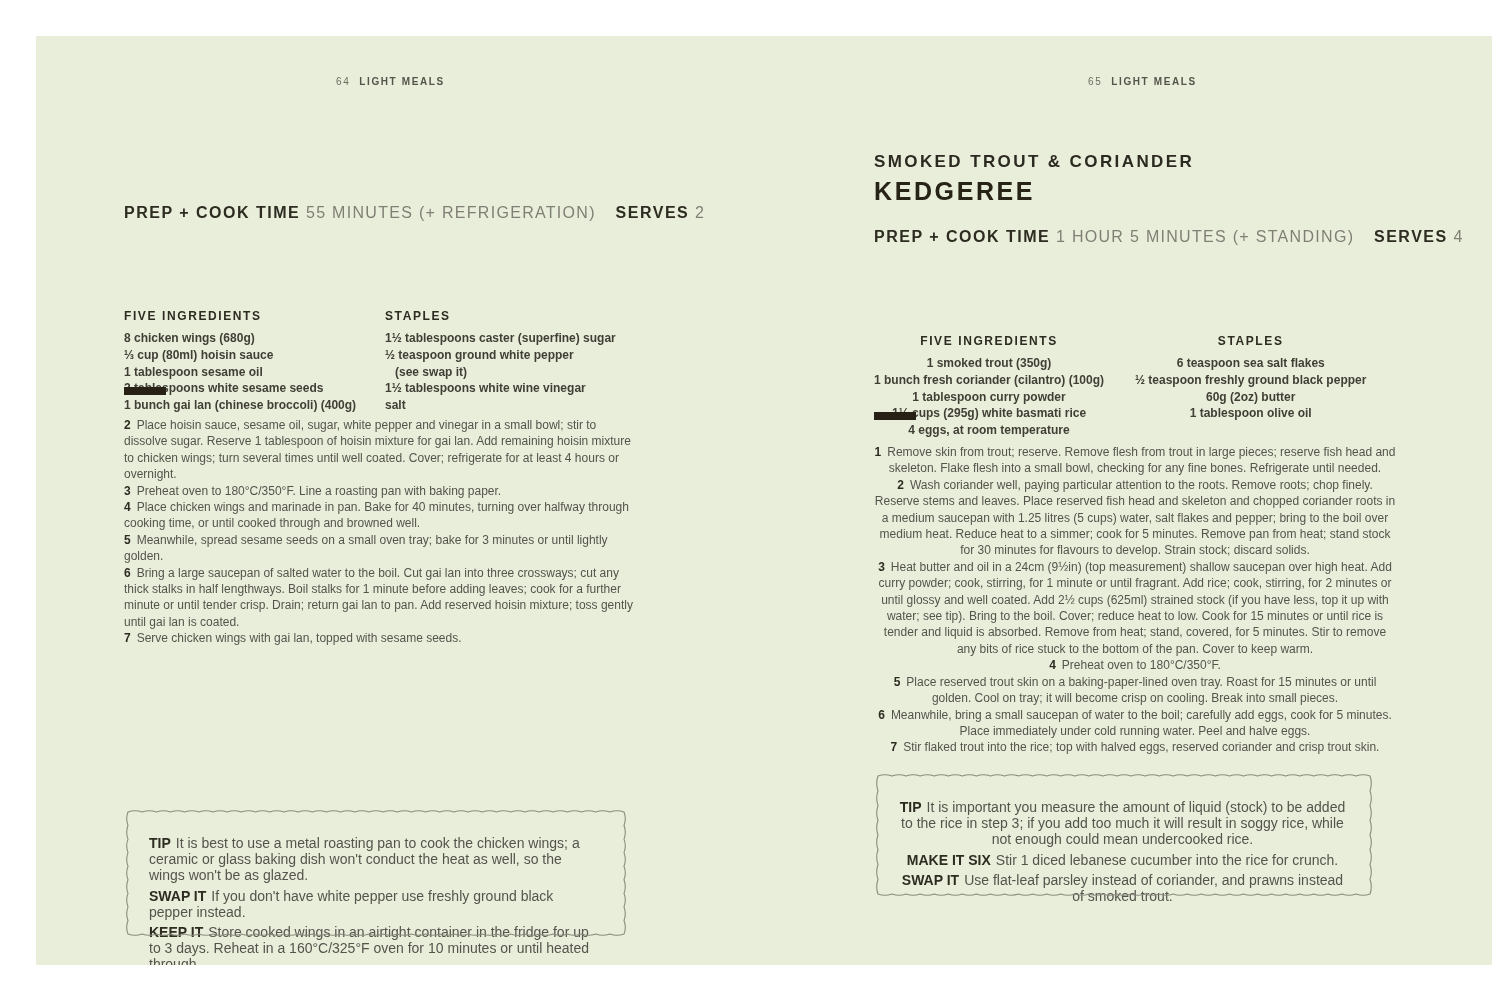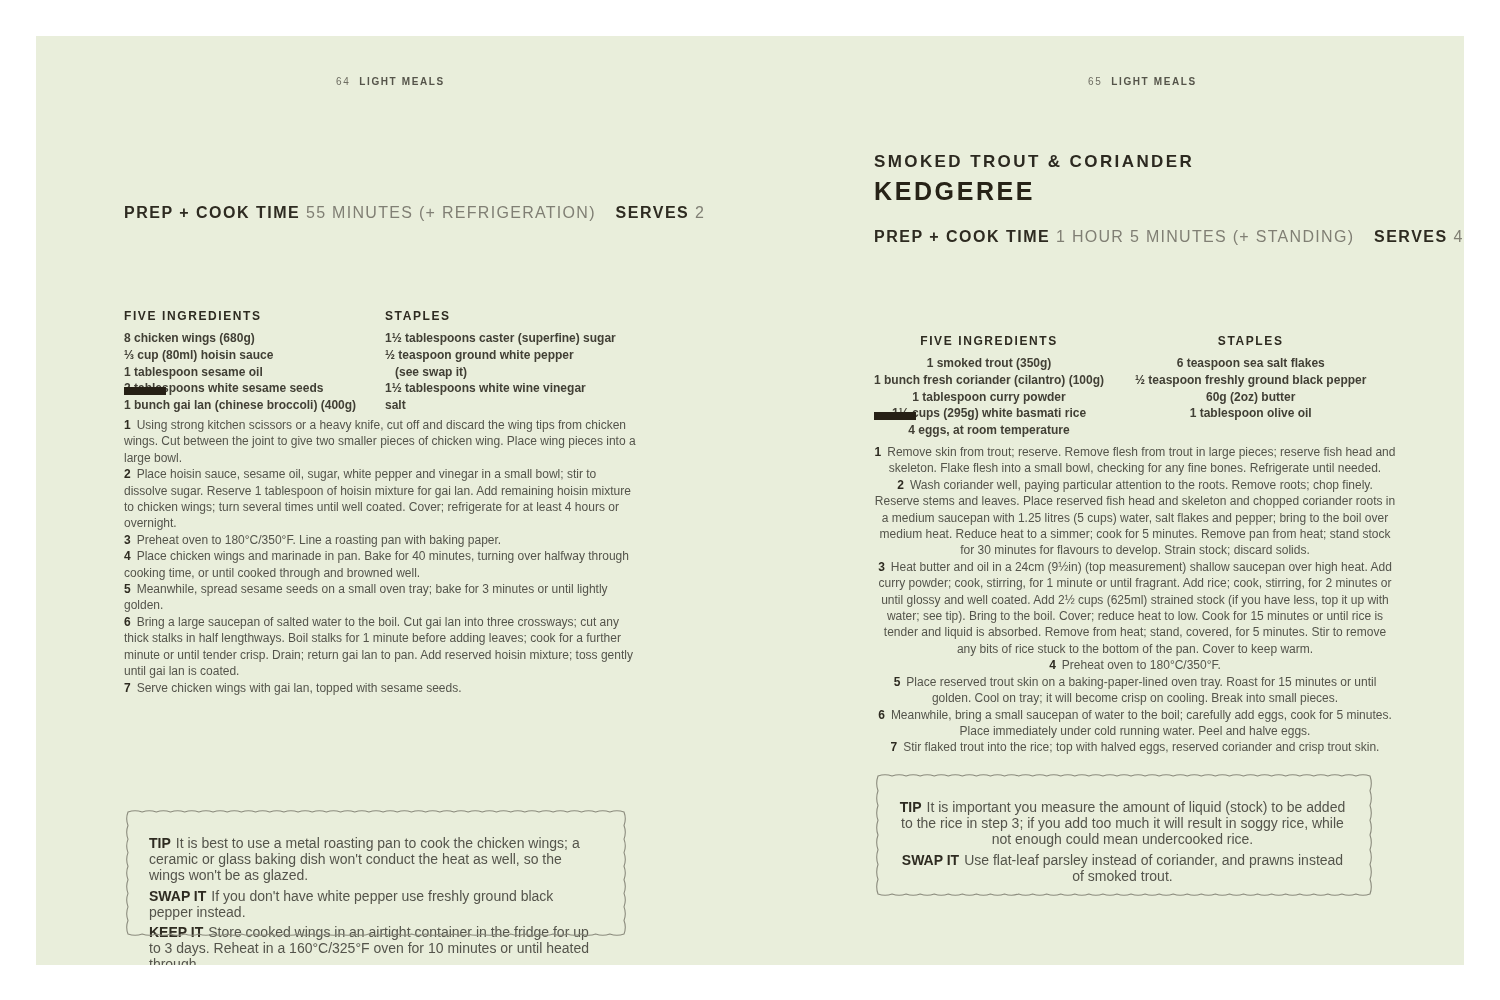--- a/index.html
+++ b/index.html
@@ -3,21 +3,21 @@
 <meta charset="utf-8">
 <style>
   html,body{margin:0;padding:0;}
   body{
     width:1500px;height:1000px;position:relative;background:#ffffff;
     font-family:"Liberation Sans", sans-serif;
     -webkit-font-smoothing:antialiased;
   }
   .spread{
     position:absolute;left:36px;top:36px;width:1428px;height:929px;
-    background:#e9eedb;overflow:hidden;
+    background:#e9eedb;overflow:hidden;padding-left:28px;
   }
   .page{position:absolute;top:0;height:100%;width:714px;}
   .page-left{left:0;}
   .page-right{left:714px;text-align:center;}
 
   .folio{
     position:absolute;top:40px;font-size:10px;letter-spacing:1.6px;
     color:#55544a;font-weight:700;white-space:nowrap;
   }
   .folio .folio-num{font-weight:400;color:#6d6c61;margin-right:9px;}
@@ -97,21 +97,20 @@
       <div class="ing-item">1½ tablespoons caster (superfine) sugar</div>
       <div class="ing-item">½ teaspoon ground white pepper
    (see swap it)</div>
       <div class="ing-item">1½ tablespoons white wine vinegar</div>
       <div class="ing-item">salt</div>
     </div>
 
     <div class="bar" style="left:88px;top:351px;"></div>
 
     <div class="steps" style="left:88px;top:381px;width:516px;">
-      <p class="step"><b>1</b><span>Using strong kitchen scissors or a heavy knife, cut off and discard the wing tips from chicken wings. Cut between the joint to give two smaller pieces of chicken wing. Place wing pieces into a large bowl.</span></p>
       <p class="step"><b>2</b><span>Place hoisin sauce, sesame oil, sugar, white pepper and vinegar in a small bowl; stir to dissolve sugar. Reserve 1 tablespoon of hoisin mixture for gai lan. Add remaining hoisin mixture to chicken wings; turn several times until well coated. Cover; refrigerate for at least 4 hours or overnight.</span></p>
       <p class="step"><b>3</b><span>Preheat oven to 180°C/350°F. Line a roasting pan with baking paper.</span></p>
       <p class="step"><b>4</b><span>Place chicken wings and marinade in pan. Bake for 40 minutes, turning over halfway through cooking time, or until cooked through and browned well.</span></p>
       <p class="step"><b>5</b><span>Meanwhile, spread sesame seeds on a small oven tray; bake for 3 minutes or until lightly golden.</span></p>
       <p class="step"><b>6</b><span>Bring a large saucepan of salted water to the boil. Cut gai lan into three crossways; cut any thick stalks in half lengthways. Boil stalks for 1 minute before adding leaves; cook for a further minute or until tender crisp. Drain; return gai lan to pan. Add reserved hoisin mixture; toss gently until gai lan is coated.</span></p>
       <p class="step"><b>7</b><span>Serve chicken wings with gai lan, topped with sesame seeds.</span></p>
     </div>
 
     <div class="tipbox" style="left:88px;top:772px;width:504px;height:130px;">
       <svg width="504" height="130" viewBox="0 0 504 130">
@@ -165,17 +164,18 @@
       <p class="step"><b>5</b><span>Place reserved trout skin on a baking-paper-lined oven tray. Roast for 15 minutes or until golden. Cool on tray; it will become crisp on cooling. Break into small pieces.</span></p>
       <p class="step"><b>6</b><span>Meanwhile, bring a small saucepan of water to the boil; carefully add eggs, cook for 5 minutes. Place immediately under cold running water. Peel and halve eggs.</span></p>
       <p class="step"><b>7</b><span>Stir flaked trout into the rice; top with halved eggs, reserved coriander and crisp trout skin.</span></p>
     </div>
 
     <div class="tipbox" style="left:124px;top:736px;width:500px;height:126px;">
       <svg width="500" height="126" viewBox="0 0 500 126">
           <path d="M 4 4 q 7.0285714285714285 -2.6 14.057142857142857 0 q 7.0285714285714285 -2.6 14.057142857142857 0 q 7.0285714285714285 -2.6 14.057142857142857 0 q 7.0285714285714285 -2.6 14.057142857142857 0 q 7.0285714285714285 -2.6 14.057142857142857 0 q 7.0285714285714285 -2.6 14.057142857142857 0 q 7.0285714285714285 -2.6 14.057142857142857 0 q 7.0285714285714285 -2.6 14.057142857142857 0 q 7.0285714285714285 -2.6 14.057142857142857 0 q 7.0285714285714285 -2.6 14.057142857142857 0 q 7.0285714285714285 -2.6 14.057142857142857 0 q 7.0285714285714285 -2.6 14.057142857142857 0 q 7.0285714285714285 -2.6 14.057142857142857 0 q 7.0285714285714285 -2.6 14.057142857142857 0 q 7.0285714285714285 -2.6 14.057142857142857 0 q 7.0285714285714285 -2.6 14.057142857142857 0 q 7.0285714285714285 -2.6 14.057142857142857 0 q 7.0285714285714285 -2.6 14.057142857142857 0 q 7.0285714285714285 -2.6 14.057142857142857 0 q 7.0285714285714285 -2.6 14.057142857142857 0 q 7.0285714285714285 -2.6 14.057142857142857 0 q 7.0285714285714285 -2.6 14.057142857142857 0 q 7.0285714285714285 -2.6 14.057142857142857 0 q 7.0285714285714285 -2.6 14.057142857142857 0 q 7.0285714285714285 -2.6 14.057142857142857 0 q 7.0285714285714285 -2.6 14.057142857142857 0 q 7.0285714285714285 -2.6 14.057142857142857 0 q 7.0285714285714285 -2.6 14.057142857142857 0 q 7.0285714285714285 -2.6 14.057142857142857 0 q 7.0285714285714285 -2.6 14.057142857142857 0 q 7.0285714285714285 -2.6 14.057142857142857 0 q 7.0285714285714285 -2.6 14.057142857142857 0 q 7.0285714285714285 -2.6 14.057142857142857 0 q 7.0285714285714285 -2.6 14.057142857142857 0 q 7.0285714285714285 -2.6 14.057142857142857 0 q 2.6 7.375 0 14.75 q 2.6 7.375 0 14.75 q 2.6 7.375 0 14.75 q 2.6 7.375 0 14.75 q 2.6 7.375 0 14.75 q 2.6 7.375 0 14.75 q 2.6 7.375 0 14.75 q 2.6 7.375 0 14.75 q -7.0285714285714285 2.6 -14.057142857142857 0 q -7.0285714285714285 2.6 -14.057142857142857 0 q -7.0285714285714285 2.6 -14.057142857142857 0 q -7.0285714285714285 2.6 -14.057142857142857 0 q -7.0285714285714285 2.6 -14.057142857142857 0 q -7.0285714285714285 2.6 -14.057142857142857 0 q -7.0285714285714285 2.6 -14.057142857142857 0 q -7.0285714285714285 2.6 -14.057142857142857 0 q -7.0285714285714285 2.6 -14.057142857142857 0 q -7.0285714285714285 2.6 -14.057142857142857 0 q -7.0285714285714285 2.6 -14.057142857142857 0 q -7.0285714285714285 2.6 -14.057142857142857 0 q -7.0285714285714285 2.6 -14.057142857142857 0 q -7.0285714285714285 2.6 -14.057142857142857 0 q -7.0285714285714285 2.6 -14.057142857142857 0 q -7.0285714285714285 2.6 -14.057142857142857 0 q -7.0285714285714285 2.6 -14.057142857142857 0 q -7.0285714285714285 2.6 -14.057142857142857 0 q -7.0285714285714285 2.6 -14.057142857142857 0 q -7.0285714285714285 2.6 -14.057142857142857 0 q -7.0285714285714285 2.6 -14.057142857142857 0 q -7.0285714285714285 2.6 -14.057142857142857 0 q -7.0285714285714285 2.6 -14.057142857142857 0 q -7.0285714285714285 2.6 -14.057142857142857 0 q -7.0285714285714285 2.6 -14.057142857142857 0 q -7.0285714285714285 2.6 -14.057142857142857 0 q -7.0285714285714285 2.6 -14.057142857142857 0 q -7.0285714285714285 2.6 -14.057142857142857 0 q -7.0285714285714285 2.6 -14.057142857142857 0 q -7.0285714285714285 2.6 -14.057142857142857 0 q -7.0285714285714285 2.6 -14.057142857142857 0 q -7.0285714285714285 2.6 -14.057142857142857 0 q -7.0285714285714285 2.6 -14.057142857142857 0 q -7.0285714285714285 2.6 -14.057142857142857 0 q -7.0285714285714285 2.6 -14.057142857142857 0 q -2.6 -7.375 0 -14.75 q -2.6 -7.375 0 -14.75 q -2.6 -7.375 0 -14.75 q -2.6 -7.375 0 -14.75 q -2.6 -7.375 0 -14.75 q -2.6 -7.375 0 -14.75 q -2.6 -7.375 0 -14.75 q -2.6 -7.375 0 -14.75 Z" fill="none" stroke="#8b8b7d" stroke-width="1.1"></path>
         </svg>
       <p class="tip-line"><b>TIP</b><span>It is important you measure the amount of liquid (stock) to be added to the rice in step 3; if you add too much it will result in soggy rice, while not enough could mean undercooked rice.</span></p>
+      <p class="tip-line"><b>MAKE IT SIX</b><span>Stir 1 diced lebanese cucumber into the rice for crunch.</span></p>
       <p class="tip-line"><b>SWAP IT</b><span>Use flat-leaf parsley instead of coriander, and prawns instead of smoked trout.</span></p>
     </div>
   </div>
 
 </div>
 
 </body></html>

